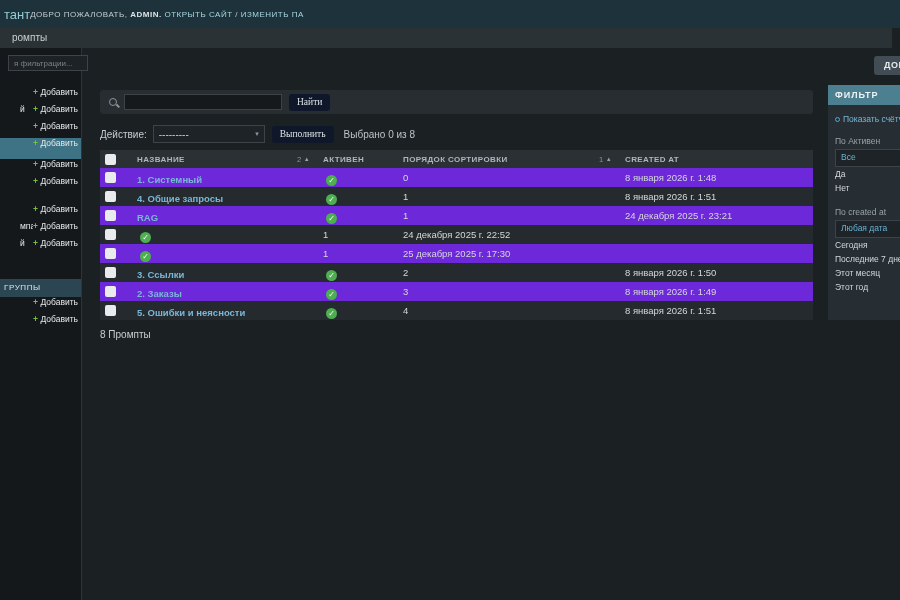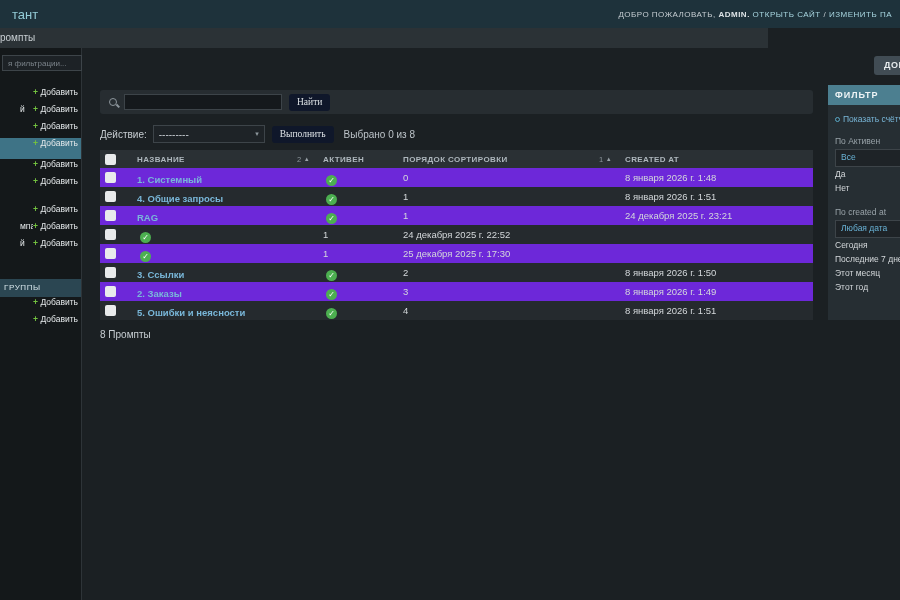--- a/index.html
+++ b/index.html
@@ -1,33 +1,33 @@
 <!DOCTYPE html>
 <html><head>
 <meta charset="utf-8">
 <style>
   *{box-sizing:border-box;margin:0;padding:0}
   html,body{width:900px;height:600px}
   body{position:relative;overflow:hidden;background:#1b2023;font-family:"Liberation Sans",sans-serif}
   a{text-decoration:none;cursor:pointer}
 
   
-  .hdr{position:absolute;top:0;left:0;width:900px;height:28px;background:#1e323b;display:flex;align-items:center;justify-content:space-between;padding:0 8px 0 12px}
+  .hdr{position:absolute;top:0;left:0;width:900px;height:28px;background:#1e323b;display:flex;align-items:center;padding:0 8px 0 4px}
   .site-title{color:#93cbd6;font-size:13px;white-space:nowrap}
   .user-tools{font-size:8px;color:#c6cdd2;letter-spacing:.5px;white-space:nowrap}
   .user-tools b{color:#dde3e6}
   .user-tools a{color:#a8d6e0}
 
   
-  .crumbs{position:absolute;top:28px;left:0;width:768px;height:20px;background:#2b3236;line-height:20px;padding-left:0;font-size:10px}
+  .crumbs{position:absolute;top:28px;left:0;width:892px;height:20px;background:#2b3236;line-height:20px;padding-left:12px;font-size:10px}
   .crumbs span{color:#c9cfd3}
 
   
   .sidebar{position:absolute;top:48px;left:0;bottom:0;width:82px;background:#14181a;border-right:1px solid #2e3438}
-  .side-filter{display:block;width:80px;height:16px;margin:7px 2px 16px 2px;background:#1d2226;border:1px solid #3d4449;color:#b6bdc2;font-size:8px;padding:0 5px;font-family:inherit}
+  .side-filter{display:block;width:80px;height:16px;margin:7px 2px 16px 8px;background:#1d2226;border:1px solid #3d4449;color:#b6bdc2;font-size:8px;padding:0 5px;font-family:inherit}
   .side-filter::placeholder{color:#7b838a}
   .side-row{height:17px;display:flex;align-items:flex-start;padding:0 3px 0 20px;font-size:8.5px}
   .side-row .side-label{color:#e5e9eb;margin-right:auto;white-space:nowrap;overflow:hidden;max-width:36px}
   .side-row.hl{background:#3e7386;height:21px}
   .side-row.gap{margin-top:11px}
   .side-add{color:#e5e9eb;white-space:nowrap;margin-left:auto}
   .plus{color:#72c13f;font-weight:bold}
   .side-header{height:18px;line-height:18px;background:#2b4652;color:#d6e4ea;font-size:8px;letter-spacing:.6px;padding-left:4px;margin-top:24px}
 
   

